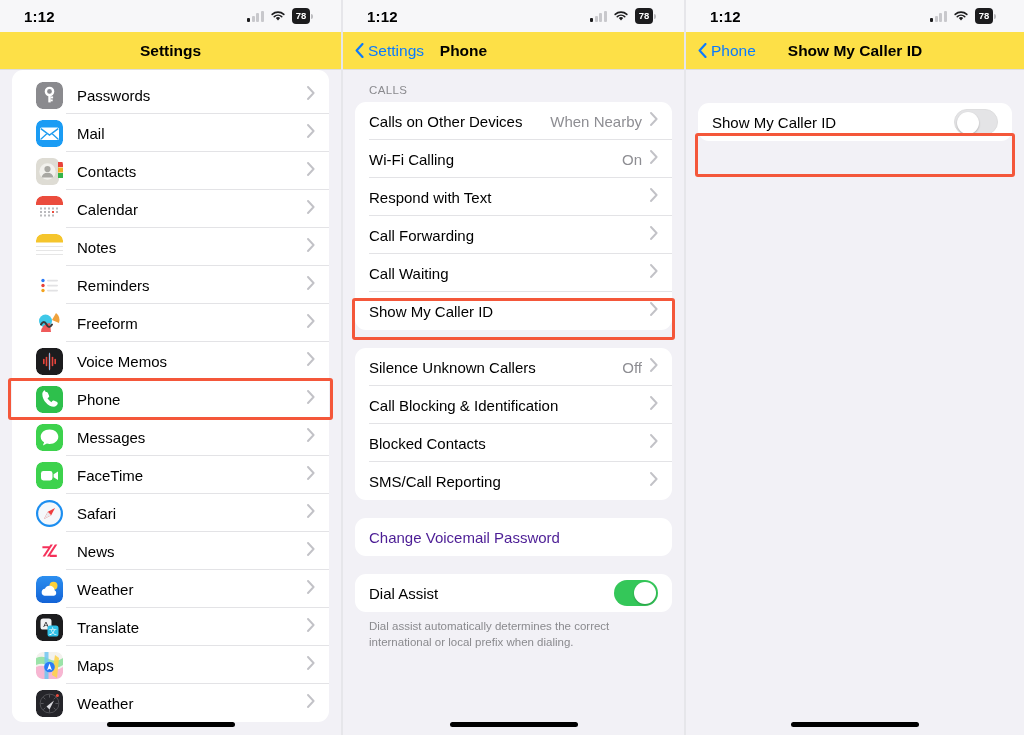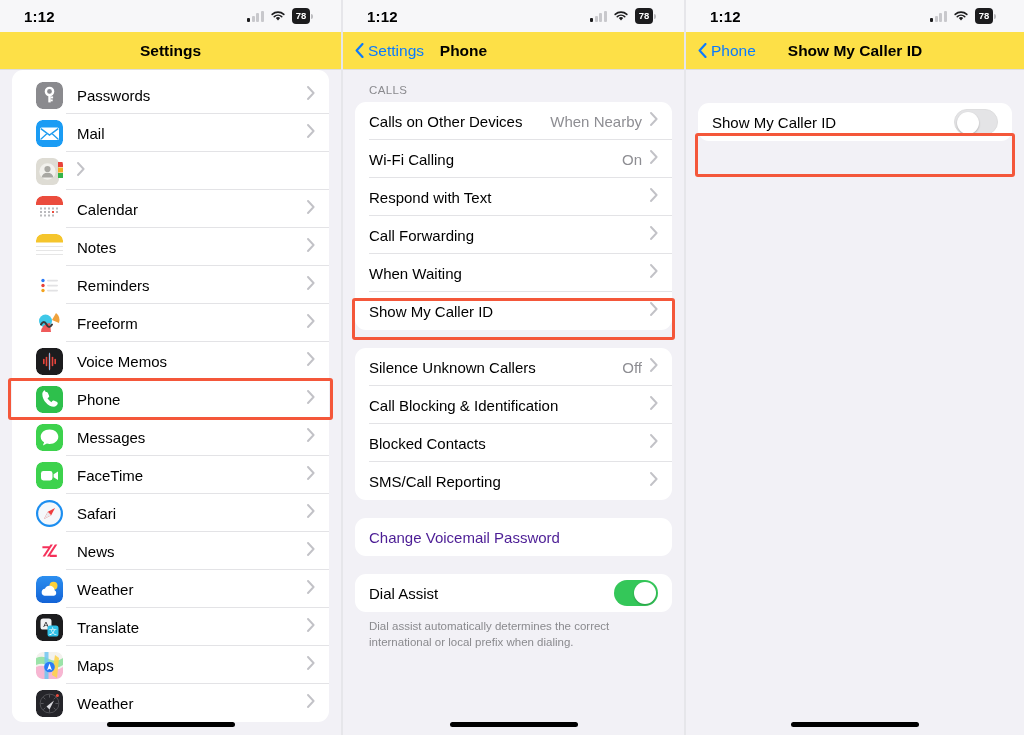--- a/index.html
+++ b/index.html
@@ -243,20 +243,21 @@
               <svg class="ic-svg" viewBox="0 0 27 27">
                 <rect x="0" y="0" width="23" height="27" rx="6" fill="#dedcd4"></rect>
                 <rect x="22" y="4" width="5" height="5" fill="#e8423a"></rect>
                 <rect x="22" y="9.5" width="5" height="5" fill="#f3ae26"></rect>
                 <rect x="22" y="15" width="5" height="5" fill="#35b44a"></rect>
                 <circle cx="11.5" cy="13.5" r="8.2" fill="#f2f1ed"></circle>
                 <circle cx="11.5" cy="11" r="3.1" fill="#a9a8a3"></circle>
                 <path d="M5.6 19.6 a6 6 0 0 1 11.8 0 z" fill="#a9a8a3"></path>
               </svg>
             </span>
+            <span class="row-label">Contacts</span>
             <span><svg class="chev" viewBox="0 0 8 14" width="8" height="14">
                 <path d="M1 1 L6.6 7 L1 13" stroke="#c2c2c7" stroke-width="1.9" fill="none" stroke-linecap="round" stroke-linejoin="round"></path>
               </svg></span>
             <span class="sep"></span>
           </div>
           <div class="row side-row">
             <span class="app-icon">
               <svg class="ic-svg" viewBox="0 0 27 27">
                 <rect width="27" height="27" rx="6.5" fill="#fff"></rect>
                 <path d="M0 6.5 A6.5 6.5 0 0 1 6.5 0 H20.5 A6.5 6.5 0 0 1 27 6.5 V9 H0 Z" fill="#eb4c3d"></path>
@@ -579,21 +580,21 @@
             <span class="sep" style="left: 14px;"></span>
           </div>
           <div class="row">
             <span class="row-label">Call Forwarding</span>
             <span><svg class="chev" viewBox="0 0 8 14" width="8" height="14">
                 <path d="M1 1 L6.6 7 L1 13" stroke="#c2c2c7" stroke-width="1.9" fill="none" stroke-linecap="round" stroke-linejoin="round"></path>
               </svg></span>
             <span class="sep" style="left: 14px;"></span>
           </div>
           <div class="row">
-            <span class="row-label">When Waiting</span>
+            <span class="row-label">Call Waiting</span>
             <span><svg class="chev" viewBox="0 0 8 14" width="8" height="14">
                 <path d="M1 1 L6.6 7 L1 13" stroke="#c2c2c7" stroke-width="1.9" fill="none" stroke-linecap="round" stroke-linejoin="round"></path>
               </svg></span>
             <span class="sep" style="left: 14px;"></span>
           </div>
           <div class="row nosep" id="callerid-row">
             <span class="row-label">Show My Caller ID</span>
             <span><svg class="chev" viewBox="0 0 8 14" width="8" height="14">
                 <path d="M1 1 L6.6 7 L1 13" stroke="#c2c2c7" stroke-width="1.9" fill="none" stroke-linecap="round" stroke-linejoin="round"></path>
               </svg></span>

